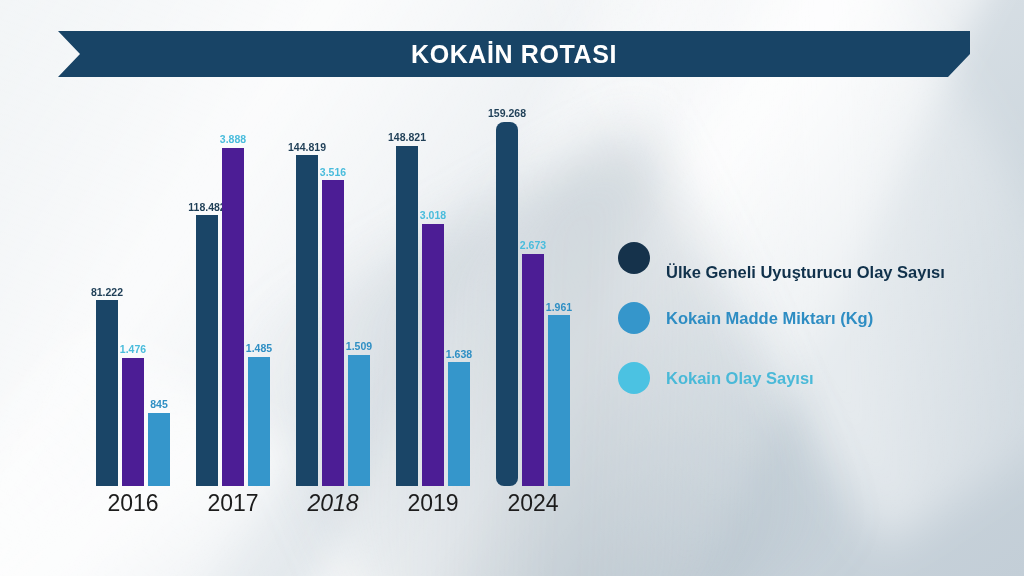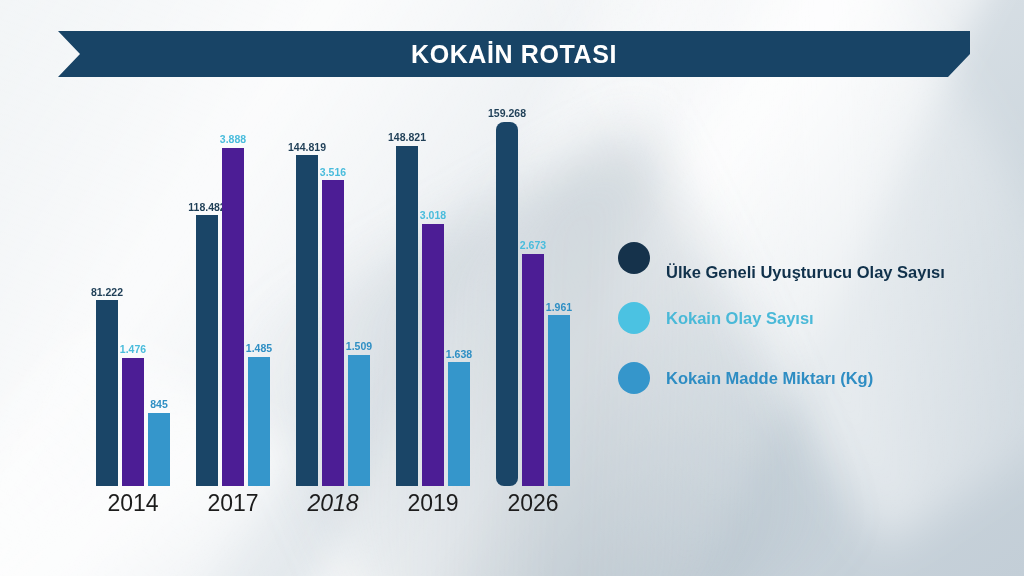--- a/index.html
+++ b/index.html
@@ -181,21 +181,21 @@
       <div class="group" style="left: 0px; width: 100px;">
         <div class="bar s0" style="left: 0px; width: 22px; height: 185.65px;">
           <span class="bar-label s0">81.222</span>
         </div>
         <div class="bar s1" style="left: 26px; width: 22px; height: 128.348px; text-align: right;">
           <span class="bar-label s1">1.476</span>
         </div>
         <div class="bar s2" style="left: 52px; width: 22px; height: 73.4783px;">
           <span class="bar-label s2">845</span>
         </div>
-        <div class="year-label" style="left: 37px;">2014</div>
+        <div class="year-label" style="left: 37px;">2016</div>
       </div>
       <div class="group" style="left: 100px; width: 100px;">
         <div class="bar s0" style="left: 0px; width: 22px; height: 270.816px;">
           <span class="bar-label s0">118.482</span>
         </div>
         <div class="bar s1" style="left: 26px; width: 22px; height: 338.087px;">
           <span class="bar-label s1">3.888</span>
         </div>
         <div class="bar s2" style="left: 52px; width: 22px; height: 129.13px;">
           <span class="bar-label s2">1.485</span>
@@ -229,32 +229,32 @@
       <div class="group" style="left: 400px; width: 100px;">
         <div class="bar s0" style="left: 0px; width: 22px; height: 364.041px; border-radius: 8px;">
           <span class="bar-label s0">159.268</span>
         </div>
         <div class="bar s1" style="left: 26px; width: 22px; height: 232.435px;">
           <span class="bar-label s1">2.673</span>
         </div>
         <div class="bar s2" style="left: 52px; width: 22px; height: 170.522px;">
           <span class="bar-label s2">1.961</span>
         </div>
-        <div class="year-label" style="left: 37px;">2026</div>
+        <div class="year-label" style="left: 37px;">2024</div>
       </div>
     </div>
 
   <div id="legend">
       <div class="legend-row">
         <span class="legend-dot s0"></span>
         <span class="legend-text s0">Ülke Geneli Uyuşturucu Olay Sayısı</span>
       </div>
       <div class="legend-row">
+        <span class="legend-dot s2"></span>
+        <span class="legend-text s2">Kokain Madde Miktarı (Kg)</span>
+      </div>
+      <div class="legend-row">
         <span class="legend-dot s1"></span>
         <span class="legend-text s1">Kokain Olay Sayısı</span>
       </div>
-      <div class="legend-row">
-        <span class="legend-dot s2"></span>
-        <span class="legend-text s2">Kokain Madde Miktarı (Kg)</span>
-      </div>
     </div>
 
 </div>
 
 </body></html>

